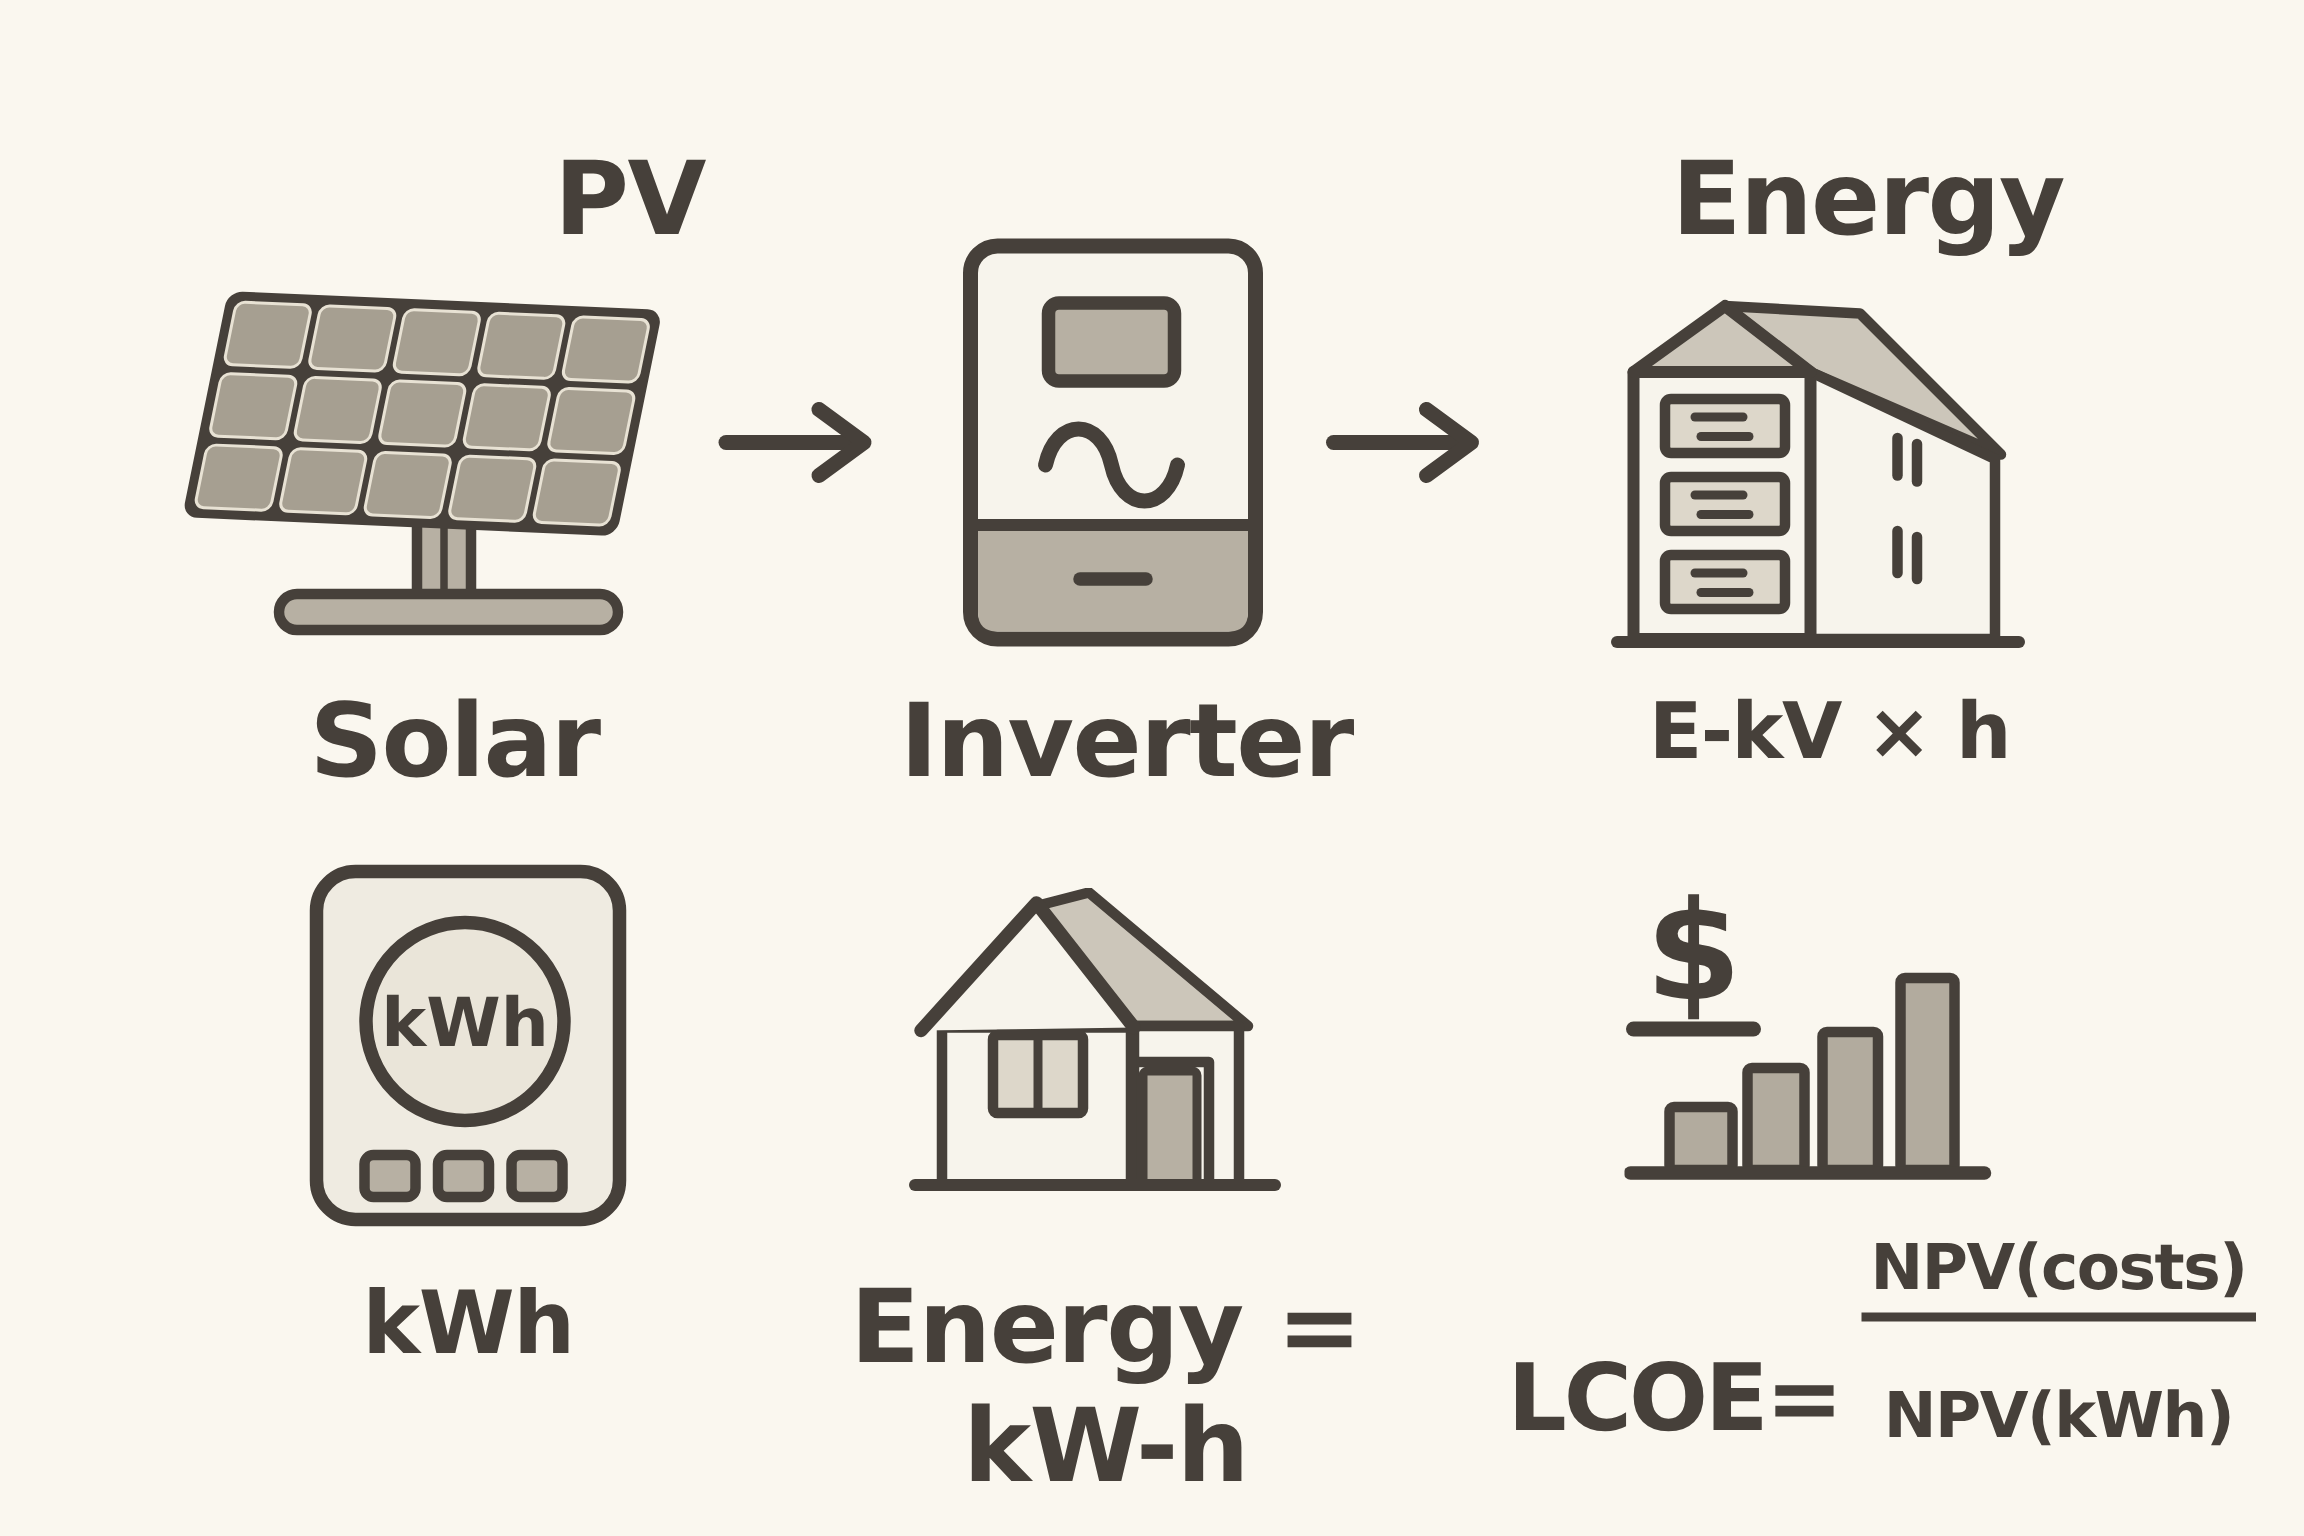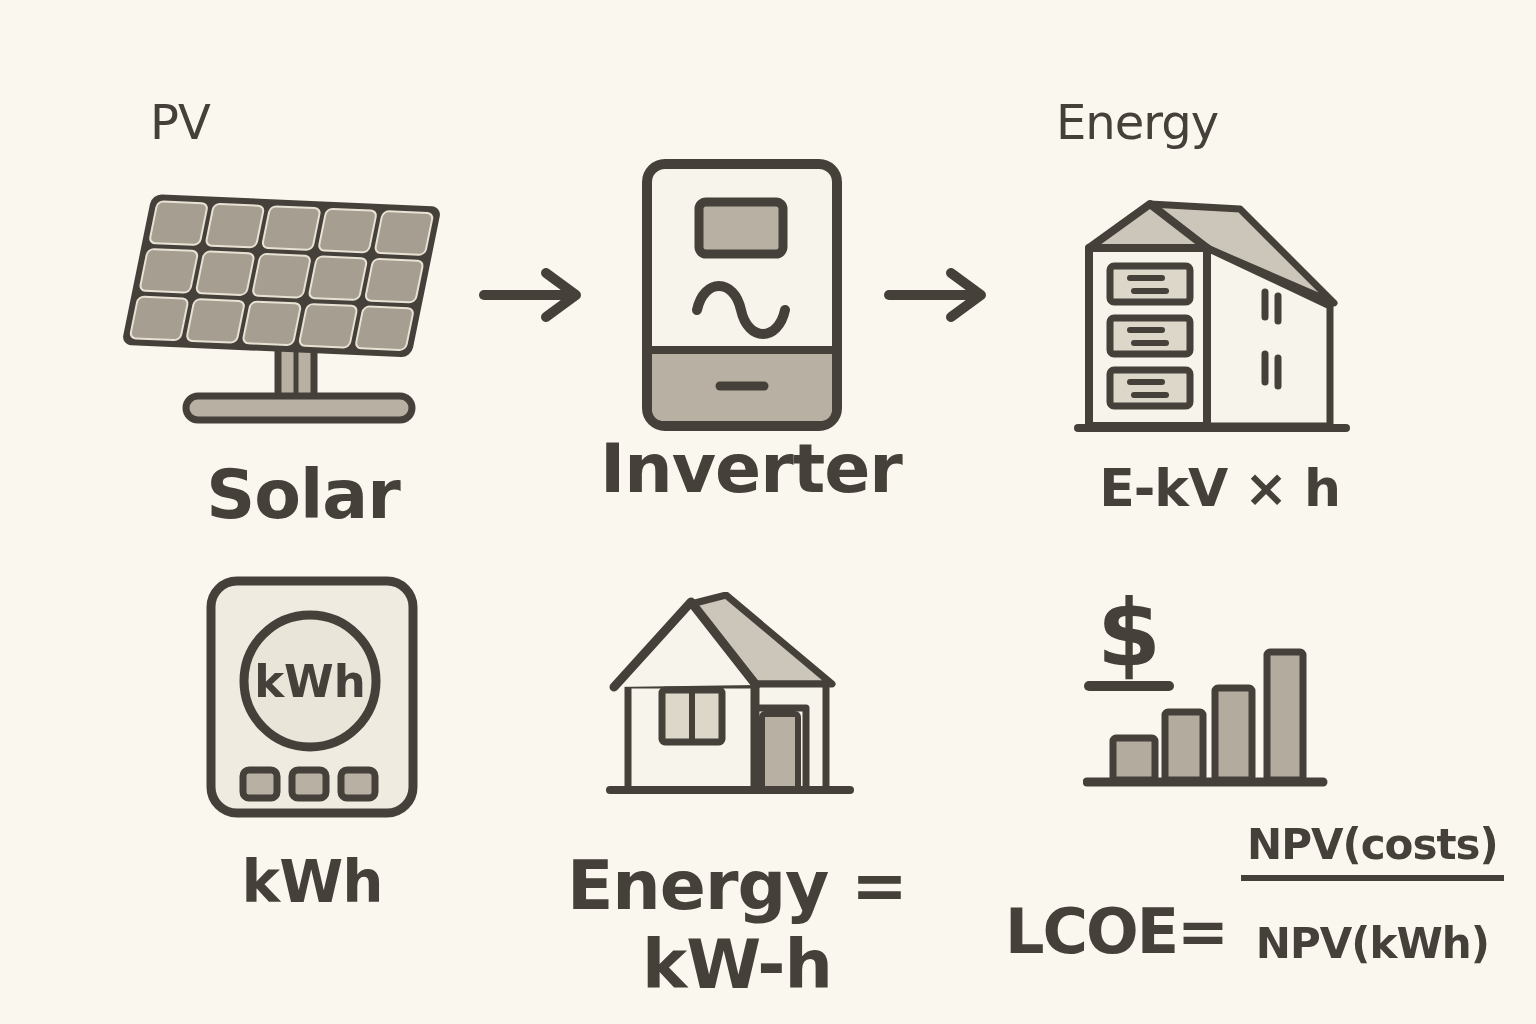--- a/index.html
+++ b/index.html
@@ -14,22 +14,22 @@
     --bar-fill:#b2ab9e;
   }
   *{margin:0;padding:0;box-sizing:border-box;}
   body{background:#e8e8e8;font-family:"DejaVu Sans","Liberation Sans",sans-serif;}
   #canvas{
     position:relative;width:1536px;height:1024px;overflow:hidden;
     background:var(--background);color:var(--ink);
   }
   .abs{position:absolute;}
   .title{
-    font-size:48px;font-weight:400;letter-spacing:-1px;
-    text-align:left;color:var(--ink);
+    font-size:68px;font-weight:700;letter-spacing:-1px;
+    text-align:right;color:var(--ink);
   }
   .label{
     font-size:68px;font-weight:600;letter-spacing:-1px;
     text-align:center;color:var(--ink);
   }
   .label.small{font-size:52px;}
   
   .s-ink{stroke:var(--ink);}
   .f-none{fill:none;}
   .f-ink{fill:var(--ink);}
@@ -93,21 +93,21 @@
 
   <svg class="abs" style="left:641px;top:158px;" width="202" height="276" viewBox="0 0 202 276">
     <rect x="6" y="6" width="190" height="262" rx="18" class="f-light s-ink" stroke-width="10"></rect>
     <path d="M11,192 H191 V250 Q191,263 178,263 H24 Q11,263 11,250 Z" class="f-gray"></path>
     <line x1="8" y1="192" x2="194" y2="192" class="s-ink" stroke-width="8"></line>
     <rect x="58" y="44" width="84" height="52" rx="7" class="f-gray s-ink" stroke-width="9"></rect>
     <path d="M56,152 C63,120 93,120 100,152 C107,184 137,184 144,152" class="f-none s-ink round" stroke-width="10"></path>
     <line x1="79" y1="228" x2="123" y2="228" class="s-ink round" stroke-width="9"></line>
   </svg>
 
-  <div class="abs label" style="left:600px;top:429px;width:300px;">Inverter</div>
+  <div class="abs label" style="left:600px;top:455px;width:300px;">Inverter</div>
 
   <svg class="abs" style="left:883px;top:264px;" width="120" height="62" viewBox="0 0 120 62">
     <line x1="6" y1="31" x2="88" y2="31" class="s-ink round" stroke-width="10"></line>
     <path d="M68,9 L98,31 L68,53" class="f-none s-ink round" stroke-width="10"></path>
   </svg>
 
   <div class="abs title" style="left:1056px;top:94px;width:320px;">Energy</div>
 
   <svg class="abs" style="left:1072px;top:196px;" width="280" height="240" viewBox="0 0 280 240">
 

